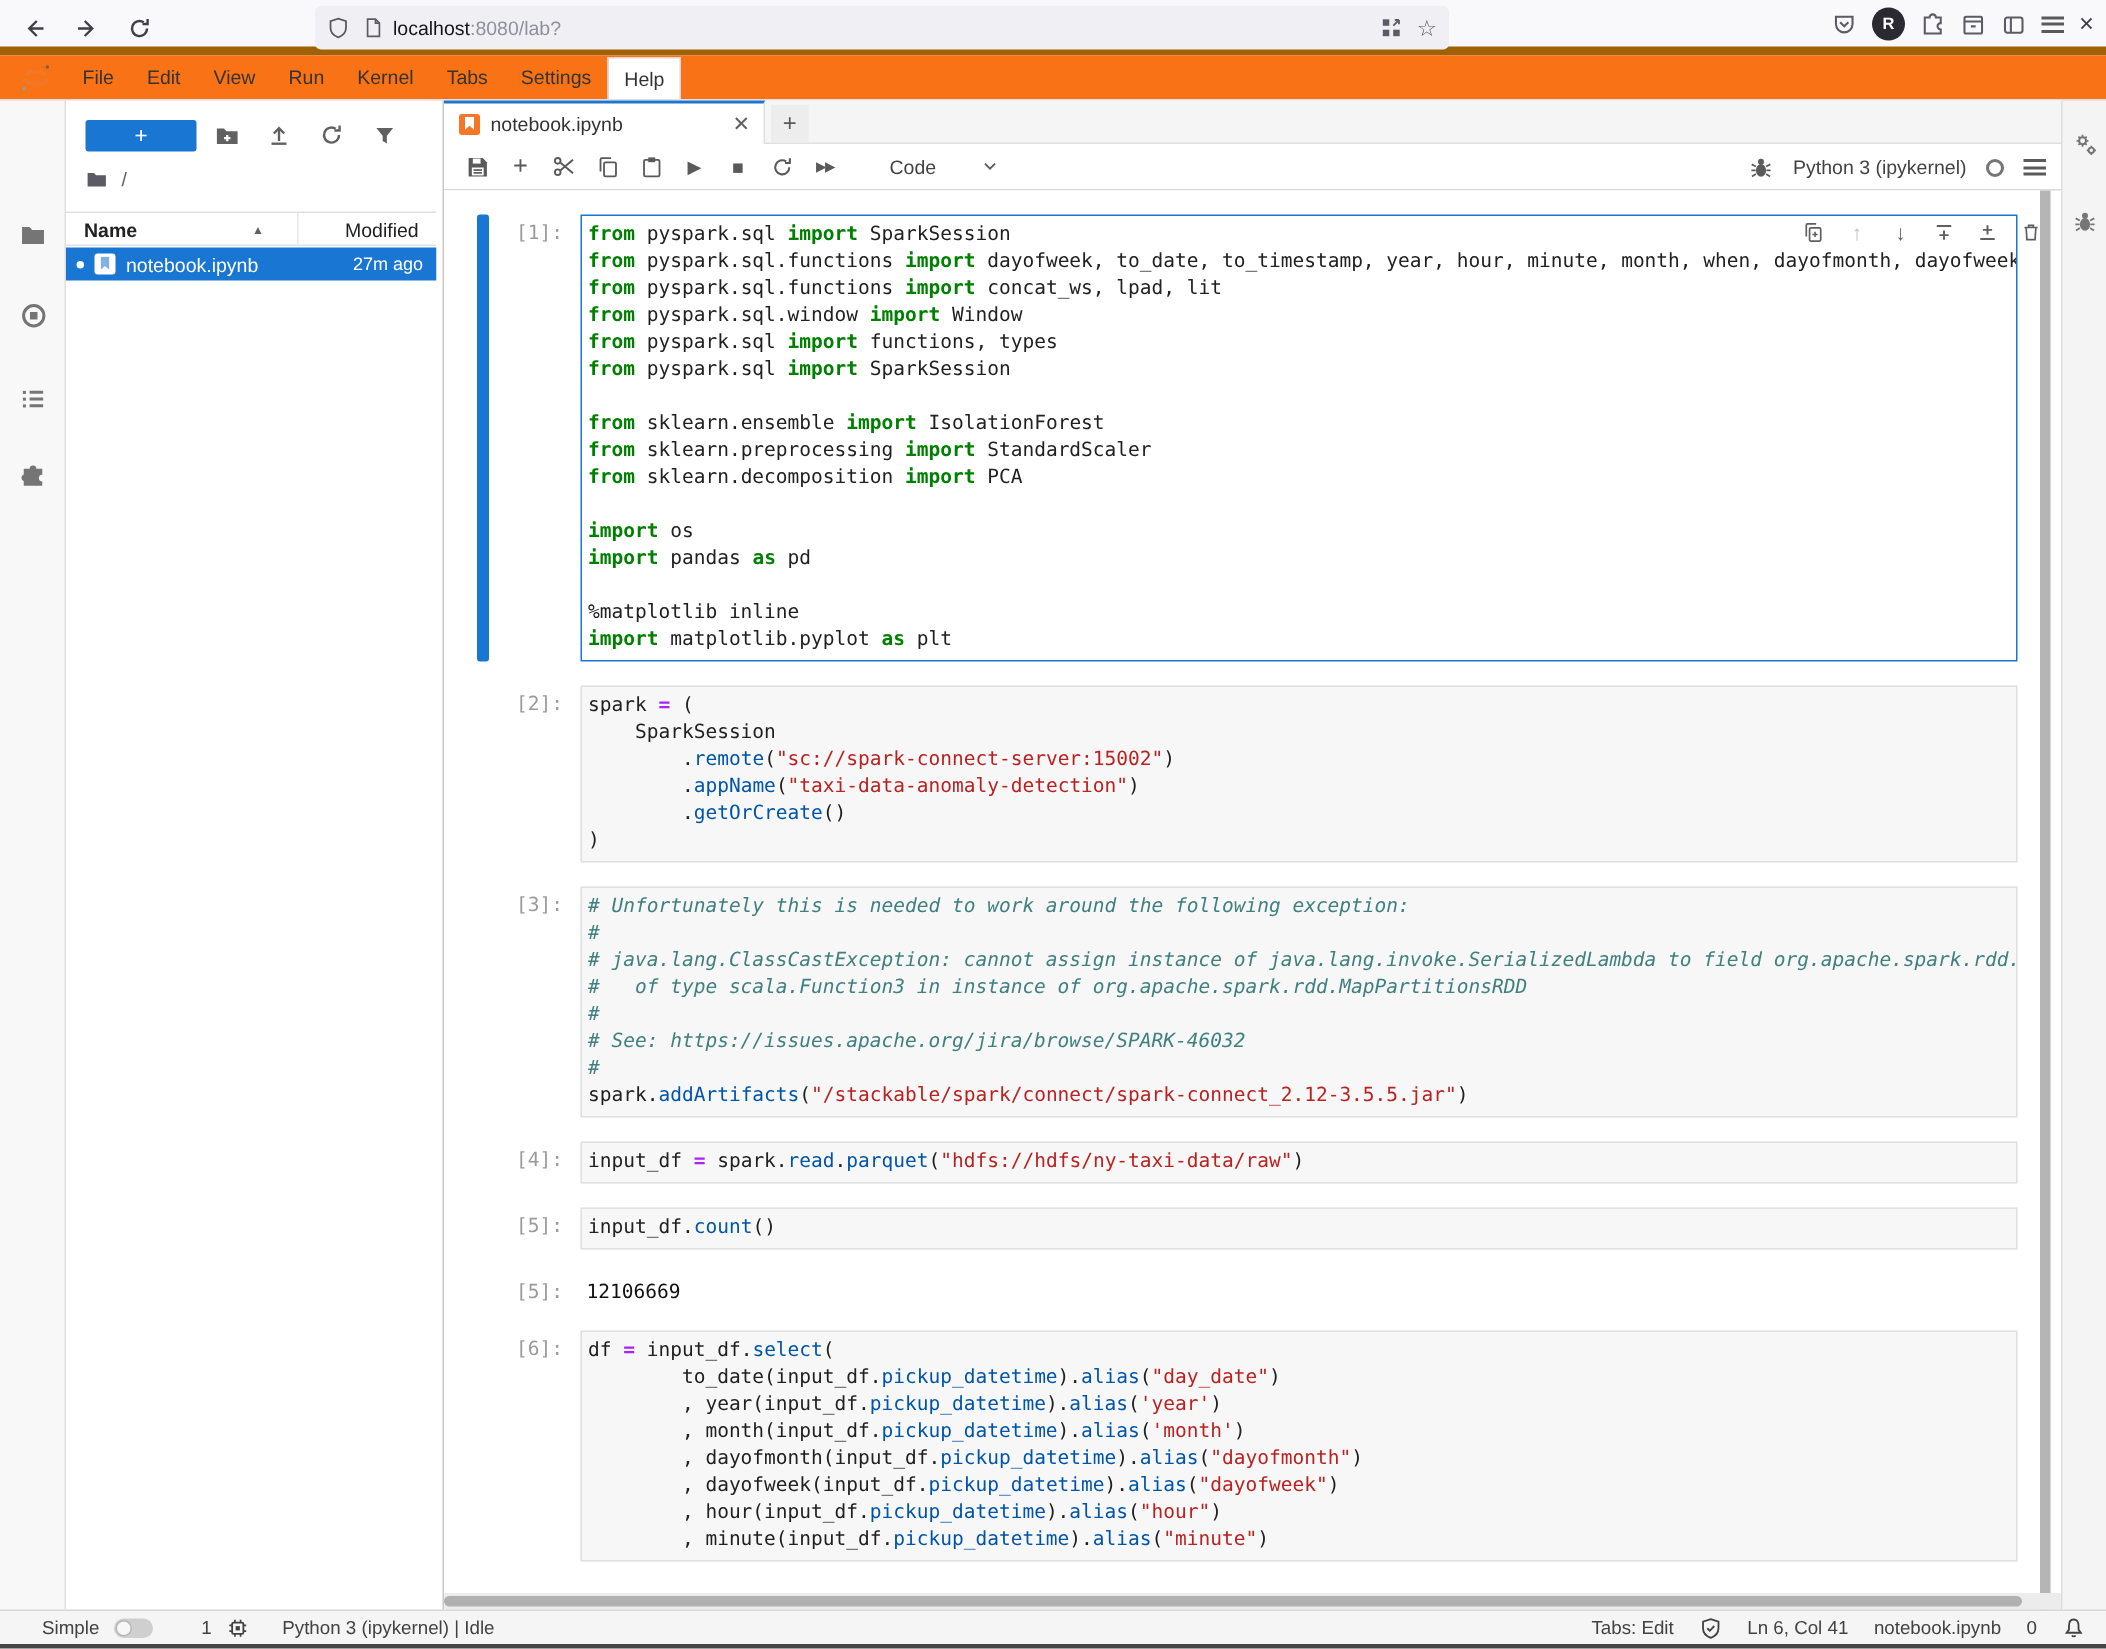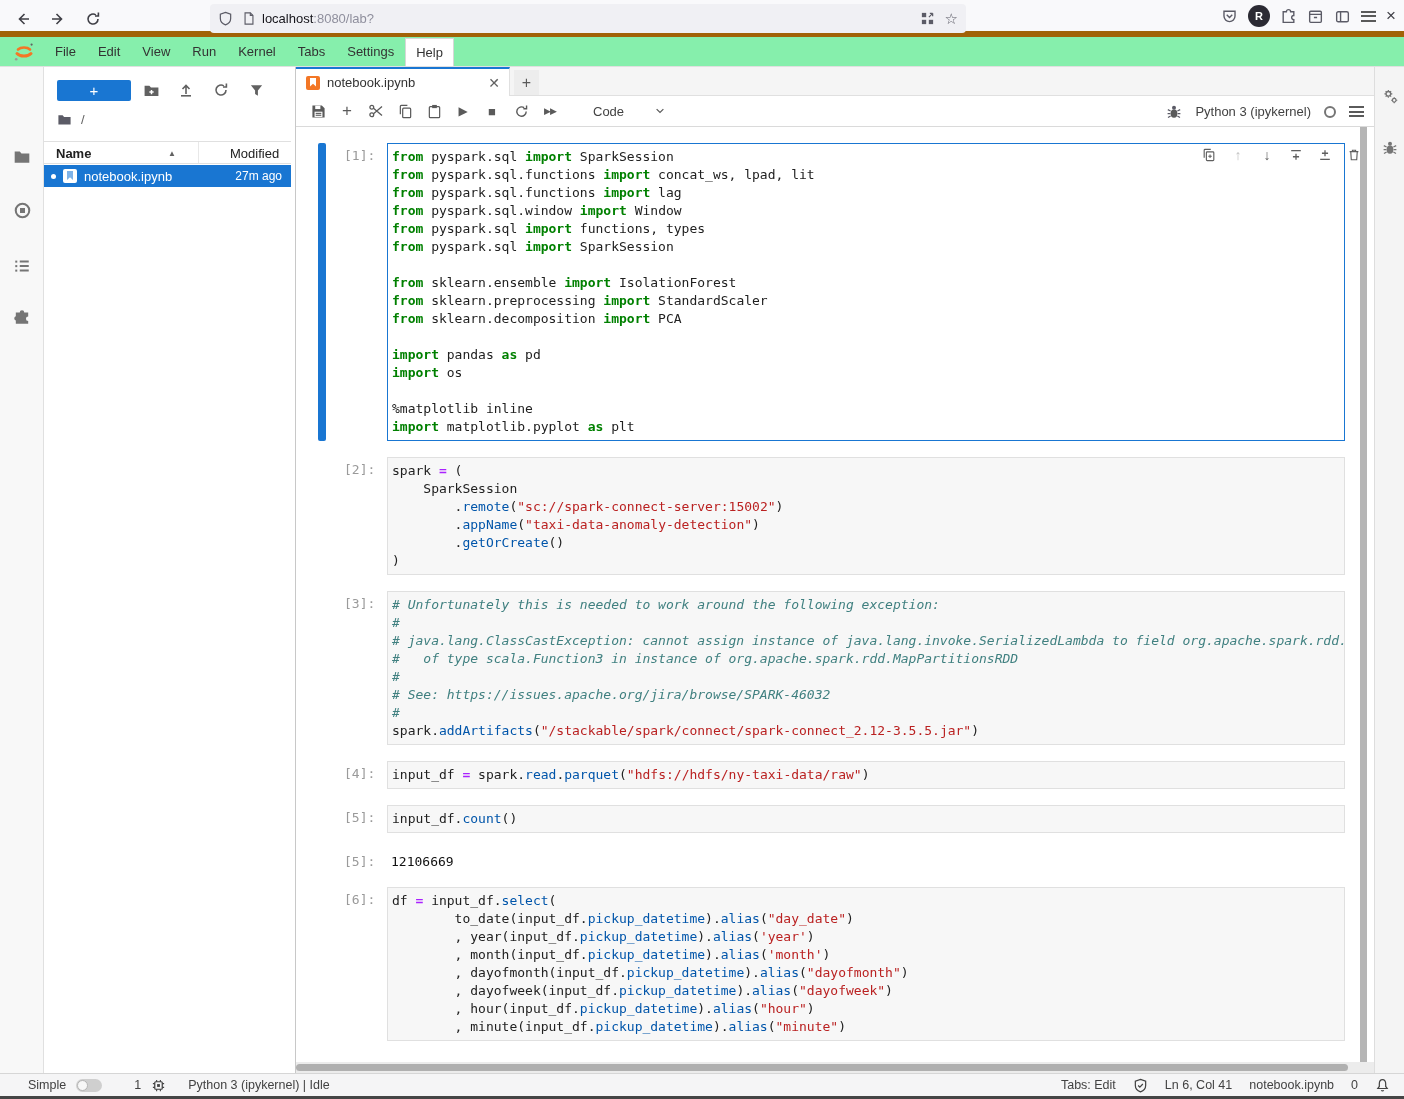--- a/index.html
+++ b/index.html
@@ -18,21 +18,21 @@
   #url-bar { position:absolute; left:210px; top:4px; width:756px; height:29px;
     background:#f0f0f4; border-radius:4px; display:flex; align-items:center; padding:0 8px; }
   #url-text { font-size:13px; margin-left:6px; flex:1; }
   #url-host { color:#15141a; }
   #url-rest { color:#8f8f9d; }
   #browser-right { position:absolute; right:8px; top:5px; display:flex; gap:10px; align-items:center; }
   #avatar-r { width:22px; height:22px; border-radius:50%; background:#2b2a33; color:#fff;
     font-size:11px; font-weight:bold; display:flex; align-items:center; justify-content:center; }
 
   
-  #menubar { left:0; top:37px; width:1404px; height:30px; background:#86efac;
+  #menubar { left:0; top:37px; width:1404px; height:30px; background:#f97316;
     border-bottom:1px solid #e0e0e0; display:flex; align-items:center; }
   #jupyter-logo { margin:0 8px 0 12px; }
   .menu-item { font-size:13px; color:#333; padding:6px 11px; cursor:default; }
   .menu-item.active { background:#fff; border:1px solid #d7d7d7; border-bottom:none; padding:6px 10px; }
 
   
   #activity-strip { left:0; top:67px; width:44px; height:1006px; background:#f8f8f8;
     border-right:1px solid #e0e0e0; }
   #activity-strip .icon { position:absolute; left:0; width:44px; height:32px; color:#757575; }
   #tab-files { top:74px; color:#3c3c3c; }
@@ -394,32 +394,32 @@
     </div>
   </div>
 
   <div id="nb-content">
     <div id="cells">
         <div class="cell active">
           <div class="collapser"></div>
           <div class="prompt">[1]:</div>
           <div class="editor">
             <div class="cl"><span class="tk-k">from</span><span class="tk-t"> pyspark.sql </span><span class="tk-k">import</span><span class="tk-t"> SparkSession</span></div>
+            <div class="cl"><span class="tk-k">from</span><span class="tk-t"> pyspark.sql.functions </span><span class="tk-k">import</span><span class="tk-t"> dayofweek, to_date, to_timestamp, year, hour, minute, month, when, dayofmonth, dayofweek</span></div>
             <div class="cl"><span class="tk-k">from</span><span class="tk-t"> pyspark.sql.functions </span><span class="tk-k">import</span><span class="tk-t"> concat_ws, lpad, lit</span></div>
-            <div class="cl"><span class="tk-k">from</span><span class="tk-t"> pyspark.sql.functions </span><span class="tk-k">import</span><span class="tk-t"> lag</span></div>
             <div class="cl"><span class="tk-k">from</span><span class="tk-t"> pyspark.sql.window </span><span class="tk-k">import</span><span class="tk-t"> Window</span></div>
             <div class="cl"><span class="tk-k">from</span><span class="tk-t"> pyspark.sql </span><span class="tk-k">import</span><span class="tk-t"> functions, types</span></div>
             <div class="cl"><span class="tk-k">from</span><span class="tk-t"> pyspark.sql </span><span class="tk-k">import</span><span class="tk-t"> SparkSession</span></div>
             <div class="cl"></div>
             <div class="cl"><span class="tk-k">from</span><span class="tk-t"> sklearn.ensemble </span><span class="tk-k">import</span><span class="tk-t"> IsolationForest</span></div>
             <div class="cl"><span class="tk-k">from</span><span class="tk-t"> sklearn.preprocessing </span><span class="tk-k">import</span><span class="tk-t"> StandardScaler</span></div>
             <div class="cl"><span class="tk-k">from</span><span class="tk-t"> sklearn.decomposition </span><span class="tk-k">import</span><span class="tk-t"> PCA</span></div>
             <div class="cl"></div>
+            <div class="cl"><span class="tk-k">import</span><span class="tk-t"> os</span></div>
             <div class="cl"><span class="tk-k">import</span><span class="tk-t"> pandas </span><span class="tk-k">as</span><span class="tk-t"> pd</span></div>
-            <div class="cl"><span class="tk-k">import</span><span class="tk-t"> os</span></div>
             <div class="cl"></div>
             <div class="cl"><span class="tk-t">%matplotlib inline</span></div>
             <div class="cl"><span class="tk-k">import</span><span class="tk-t"> matplotlib.pyplot </span><span class="tk-k">as</span><span class="tk-t"> plt</span></div>
           </div>
           <div class="celltoolbar">
             <span class="icon">
               <svg width="14" height="14" viewBox="0 0 16 16">
                 <rect x="5" y="4.5" width="8.5" height="10" rx="1" stroke="currentColor" stroke-width="1.3" fill="none"></rect>
                 <path d="M2.5 11 V2.5 a1 1 0 0 1 1 -1 h6.5" stroke="currentColor" stroke-width="1.3" fill="none"></path>
                 <path d="M9.2 7.5 v4 M7.2 9.5 h4" stroke="currentColor" stroke-width="1.2"></path>

